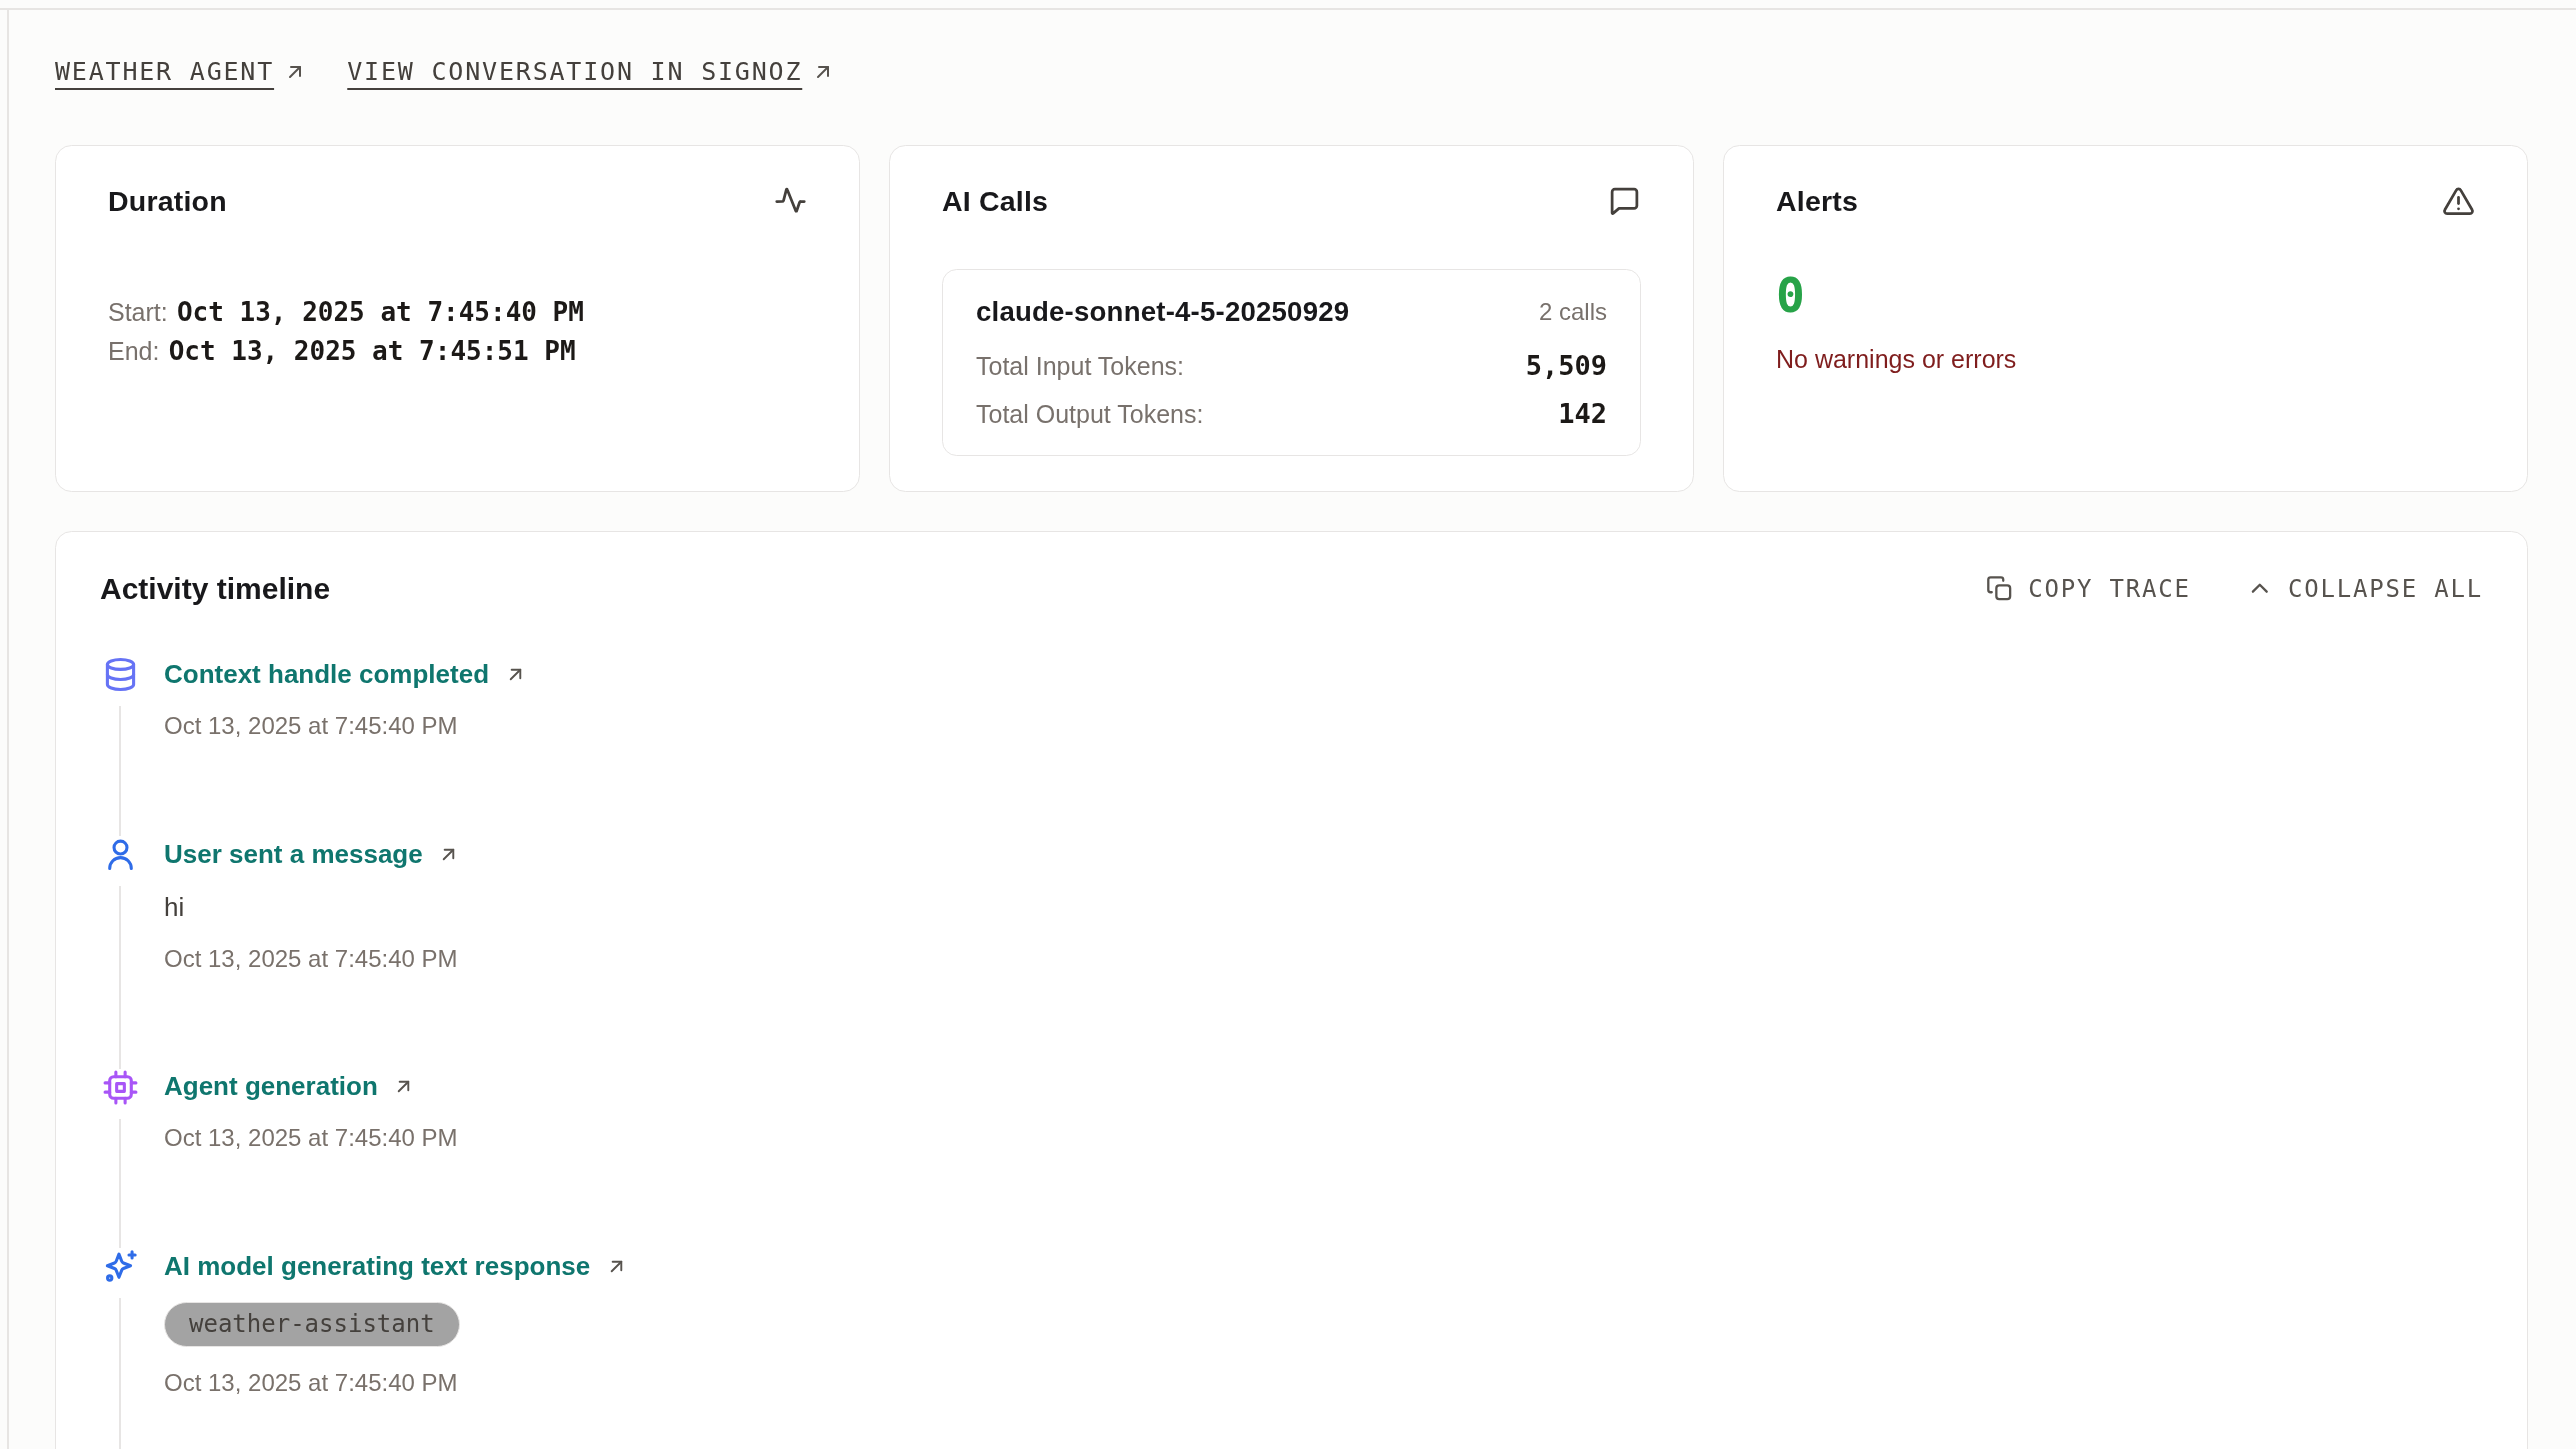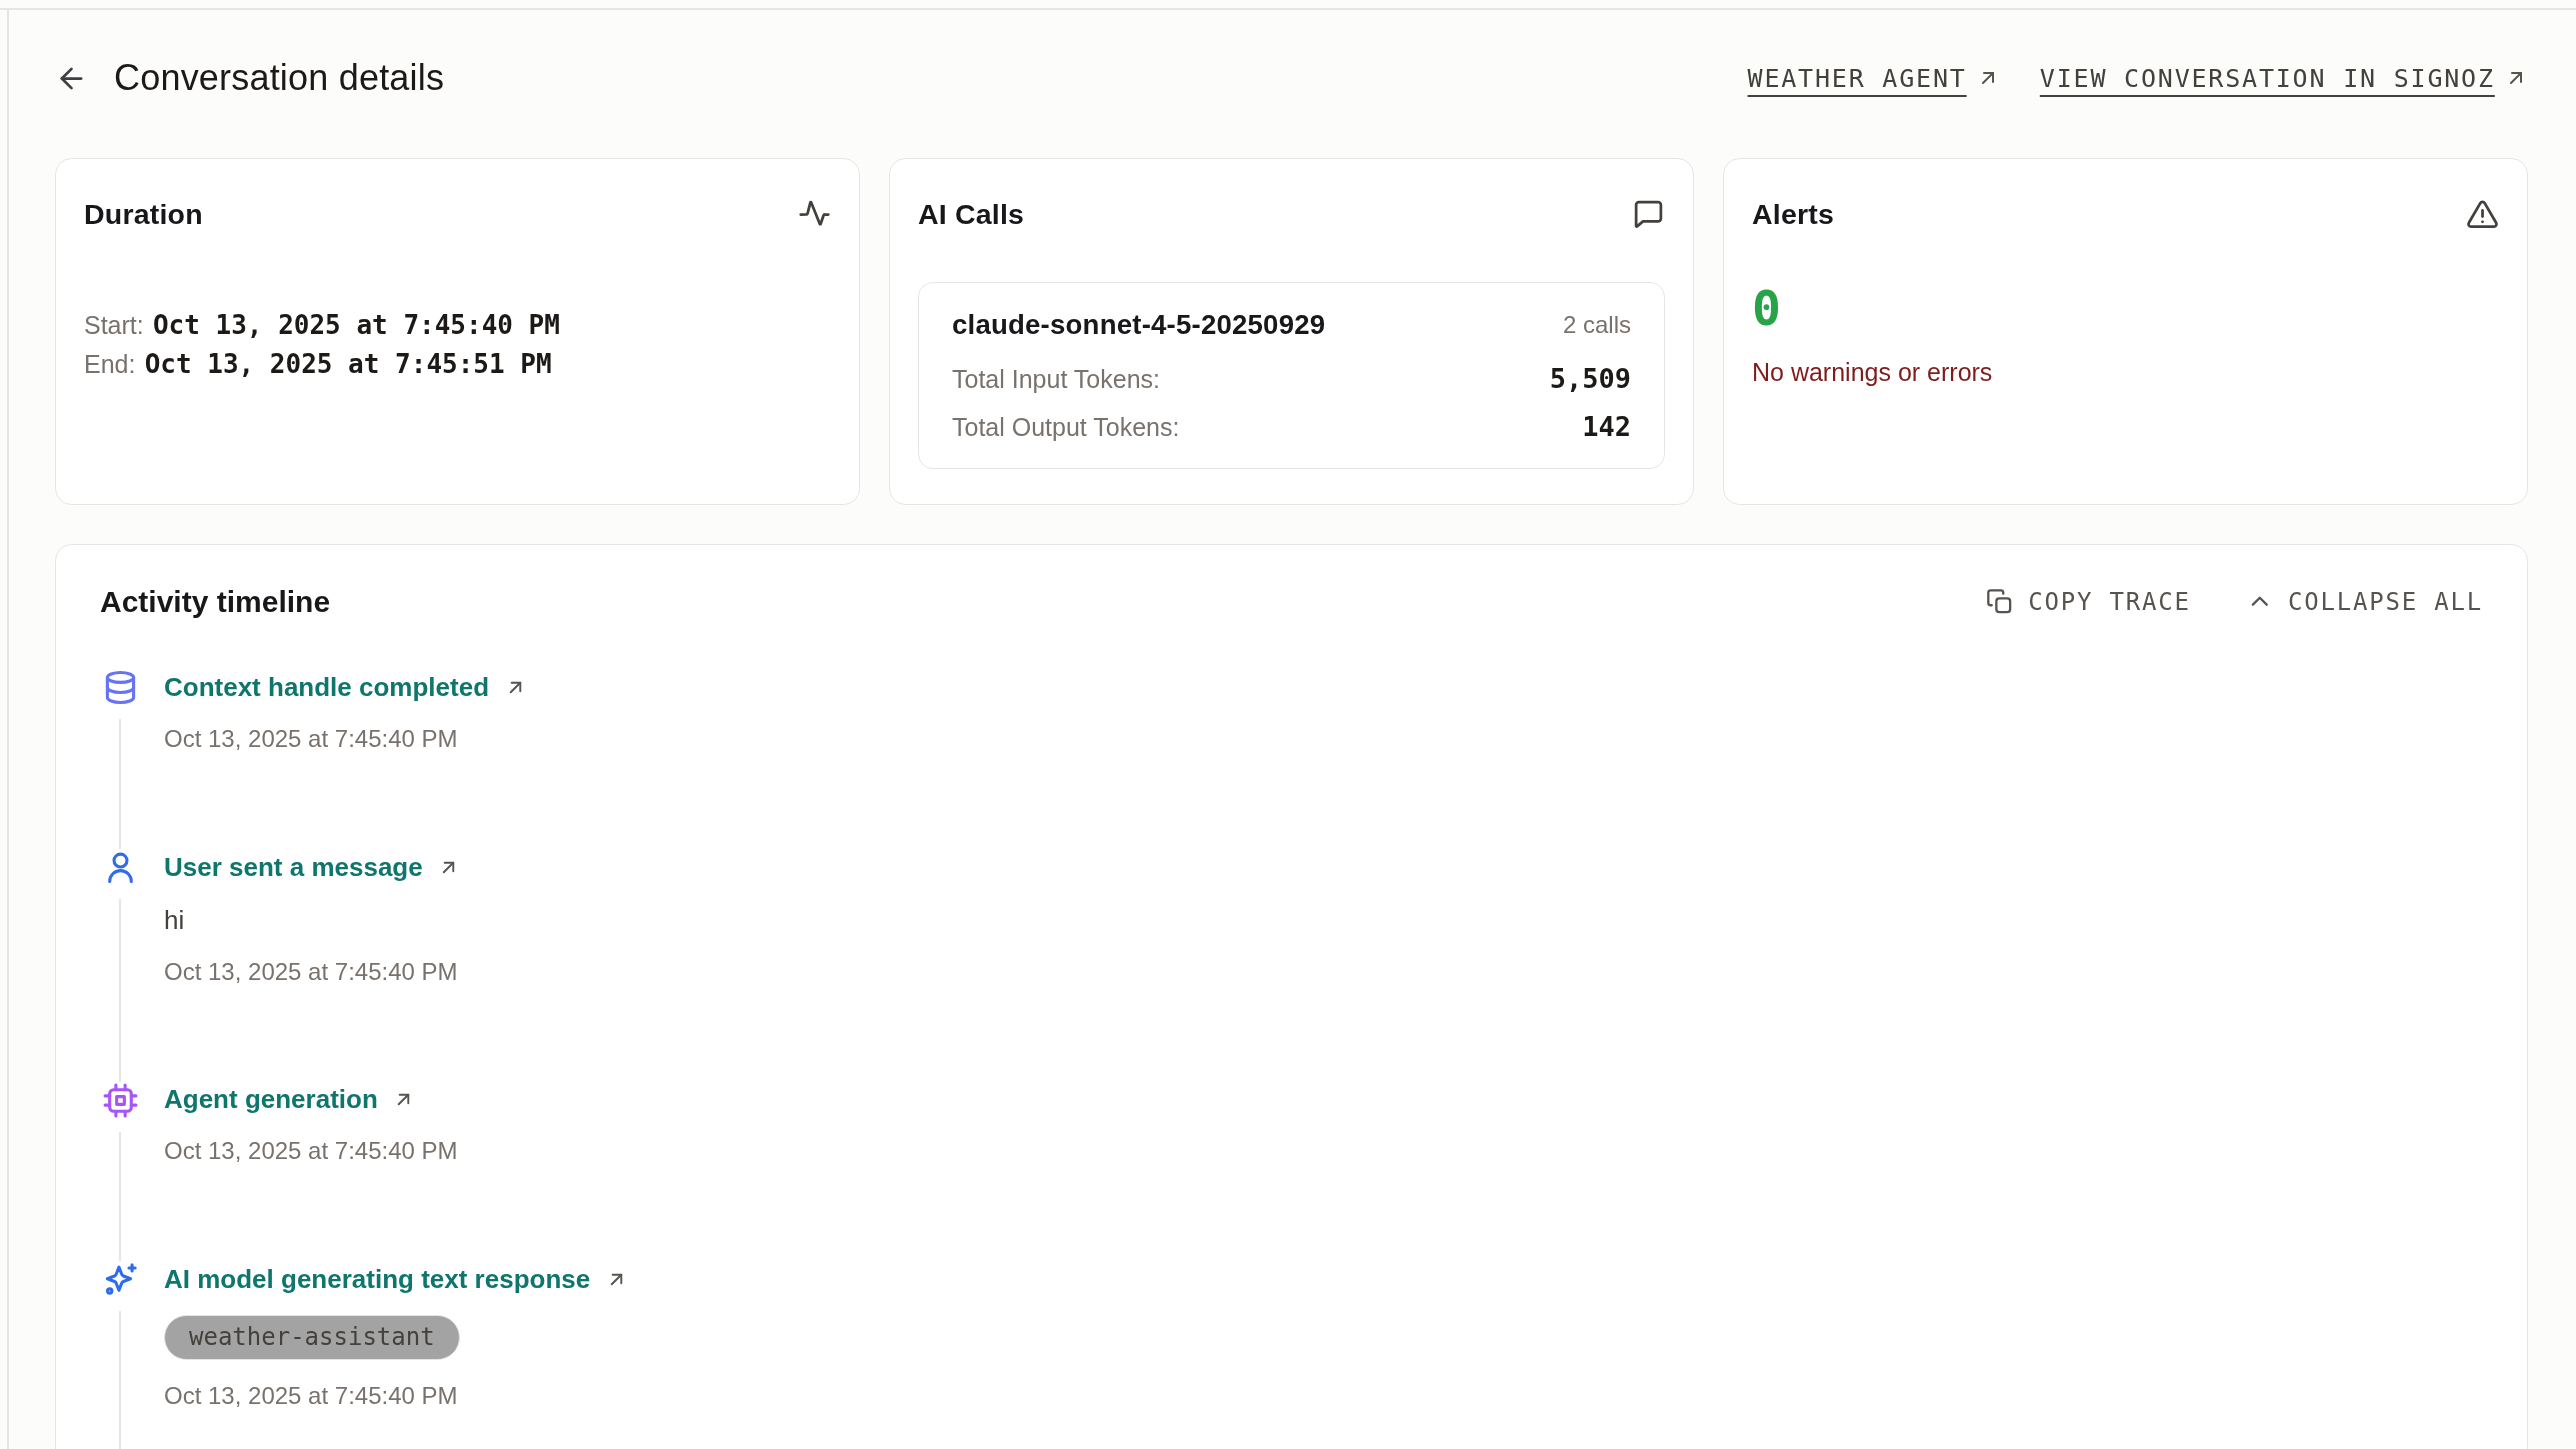--- a/index.html
+++ b/index.html
@@ -23,21 +23,21 @@
   .hdr-link{display:flex;align-items:center;gap:9.2px;text-decoration:none;cursor:pointer;}
   .hdr-link .lbl{
     font-family:"DejaVu Sans Mono","Liberation Mono",monospace;
     font-size:25px;letter-spacing:1.8px;color:#44403c;
     text-decoration:underline;text-underline-offset:8.3px;text-decoration-thickness:1.8px;
   }
   .hdr-link svg{width:24px;height:24px;color:#57534e;}
 
   
   .cards{margin-top:59px;display:grid;grid-template-columns:repeat(3,1fr);gap:29px;height:347px;}
-  .card{background:#ffffff;border:1.8px solid #e7e5e4;border-radius:16.5px;padding:39px 28px;box-sizing:border-box;overflow:hidden;}
+  .card{background:#ffffff;border:1.8px solid #e7e5e4;border-radius:16.5px;padding:39px 52px;box-sizing:border-box;overflow:hidden;}
   .card-head{display:flex;align-items:center;justify-content:space-between;}
   .card-title{font-size:28.5px;font-weight:600;letter-spacing:0.2px;color:#18181b;}
   .card-icon{color:#44403c;display:flex;}
   .card-icon svg{width:33px;height:33px;}
 
   .dur-rows{margin-top:75px;font-size:25px;color:#78716c;}
   .dur-row{line-height:39px;}
   .dur-val{font-family:"DejaVu Sans Mono","Liberation Mono",monospace;font-size:26px;font-weight:600;color:#1c1917;margin-left:9.2px;}
   .dur-extra{margin-top:14.7px;font-size:25px;color:#78716c;}
   .dur-extra .v{margin-left:7.3px;}
@@ -81,31 +81,20 @@
 </head>
 <body>
 
 <div id="page">
   <div class="frame-top"></div>
   <div class="frame-left"></div>
 
   <div class="content">
 
     <div class="hdr">
-      <div class="hdr-left">
-        <button class="back-btn">
-          <span style="display:flex">
-            <svg viewBox="0 0 24 24" fill="none" stroke="currentColor" stroke-width="2" stroke-linecap="round" stroke-linejoin="round">
-                <path d="M19 12H5"></path>
-                <path d="M12 19l-7-7 7-7"></path>
-              </svg>
-          </span>
-        </button>
-        <div class="page-title">Conversation details</div>
-      </div>
       <div class="hdr-links">
         <a class="hdr-link">
           <span class="lbl">WEATHER AGENT</span>
           <span style="display:flex">
             <svg viewBox="0 0 24 24" fill="none" stroke="currentColor" stroke-width="2" stroke-linecap="round" stroke-linejoin="round">
                 <path d="M7 17L17 7"></path>
                 <path d="M8 7h9v9"></path>
               </svg>
           </span>
         </a>

